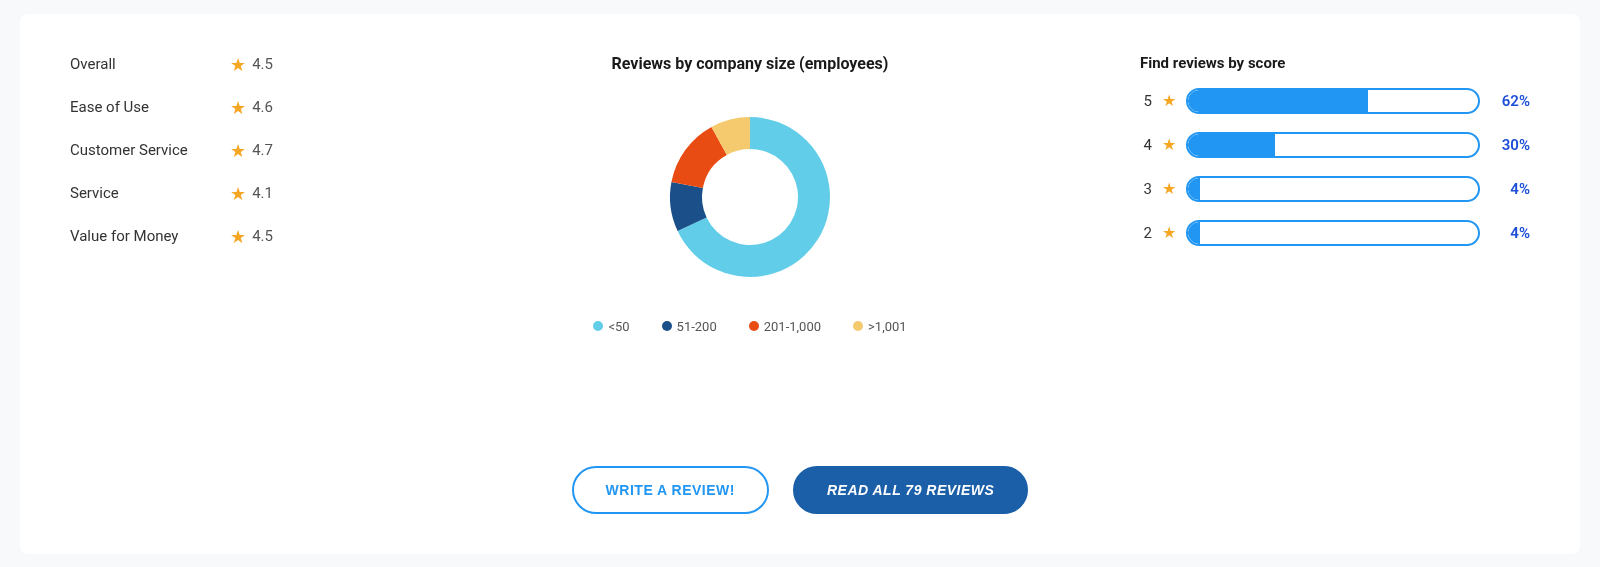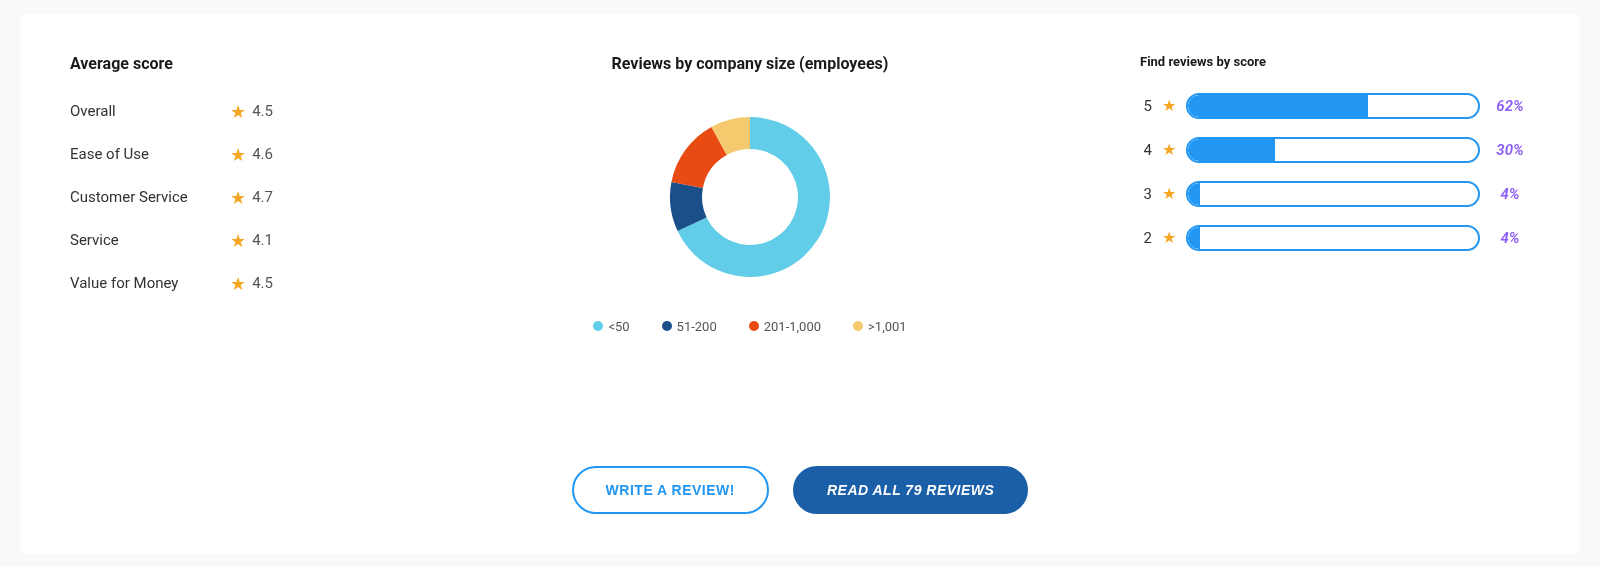--- a/index.html
+++ b/index.html
@@ -103,24 +103,24 @@
       border-radius: 50%;
       flex-shrink: 0;
     }
 
     
     .score-filter {
       flex: 0 0 420px;
       padding-left: 30px;
     }
     .filter-title {
-      font-size: 13px;
+      font-size: 15px;
       font-weight: 700;
       color: #1a1a1a;
-      margin-bottom: 24px;
+      margin-bottom: 16px;
     }
     .bar-row {
       display: flex;
       align-items: center;
       margin-bottom: 18px;
       gap: 10px;
     }
     .bar-star-num {
       font-size: 15px;
       color: #333;
@@ -140,24 +140,23 @@
       background: #fff;
     }
     .bar-fill {
       height: 100%;
       background: #2196F3;
       border-radius: 11px 0 0 11px;
     }
     .bar-pct {
       font-size: 15px;
       font-weight: 600;
-      color: #8b5cf6;
+      color: #1d4ed8;
       width: 40px;
-      text-align: center;
-      font-style: italic;
+      text-align: right;
     }
 
     
     .bottom-row {
       display: flex;
       justify-content: center;
       gap: 24px;
       margin-top: 40px;
     }
     .btn-write {
@@ -186,21 +185,20 @@
       font-style: italic;
     }
   </style>
 </head>
 <body>
 
 <div class="container">
   <div class="main-row">
 
     <div class="avg-score">
-      <div class="section-title">Average score</div>
 
       <div id="score-rows">
           <div class="score-row">
       <span class="score-label">Overall</span>
       <span class="star-icon">★</span>
       <span class="score-value">4.5</span>
     </div>
           <div class="score-row">
       <span class="score-label">Ease of Use</span>
       <span class="star-icon">★</span>

